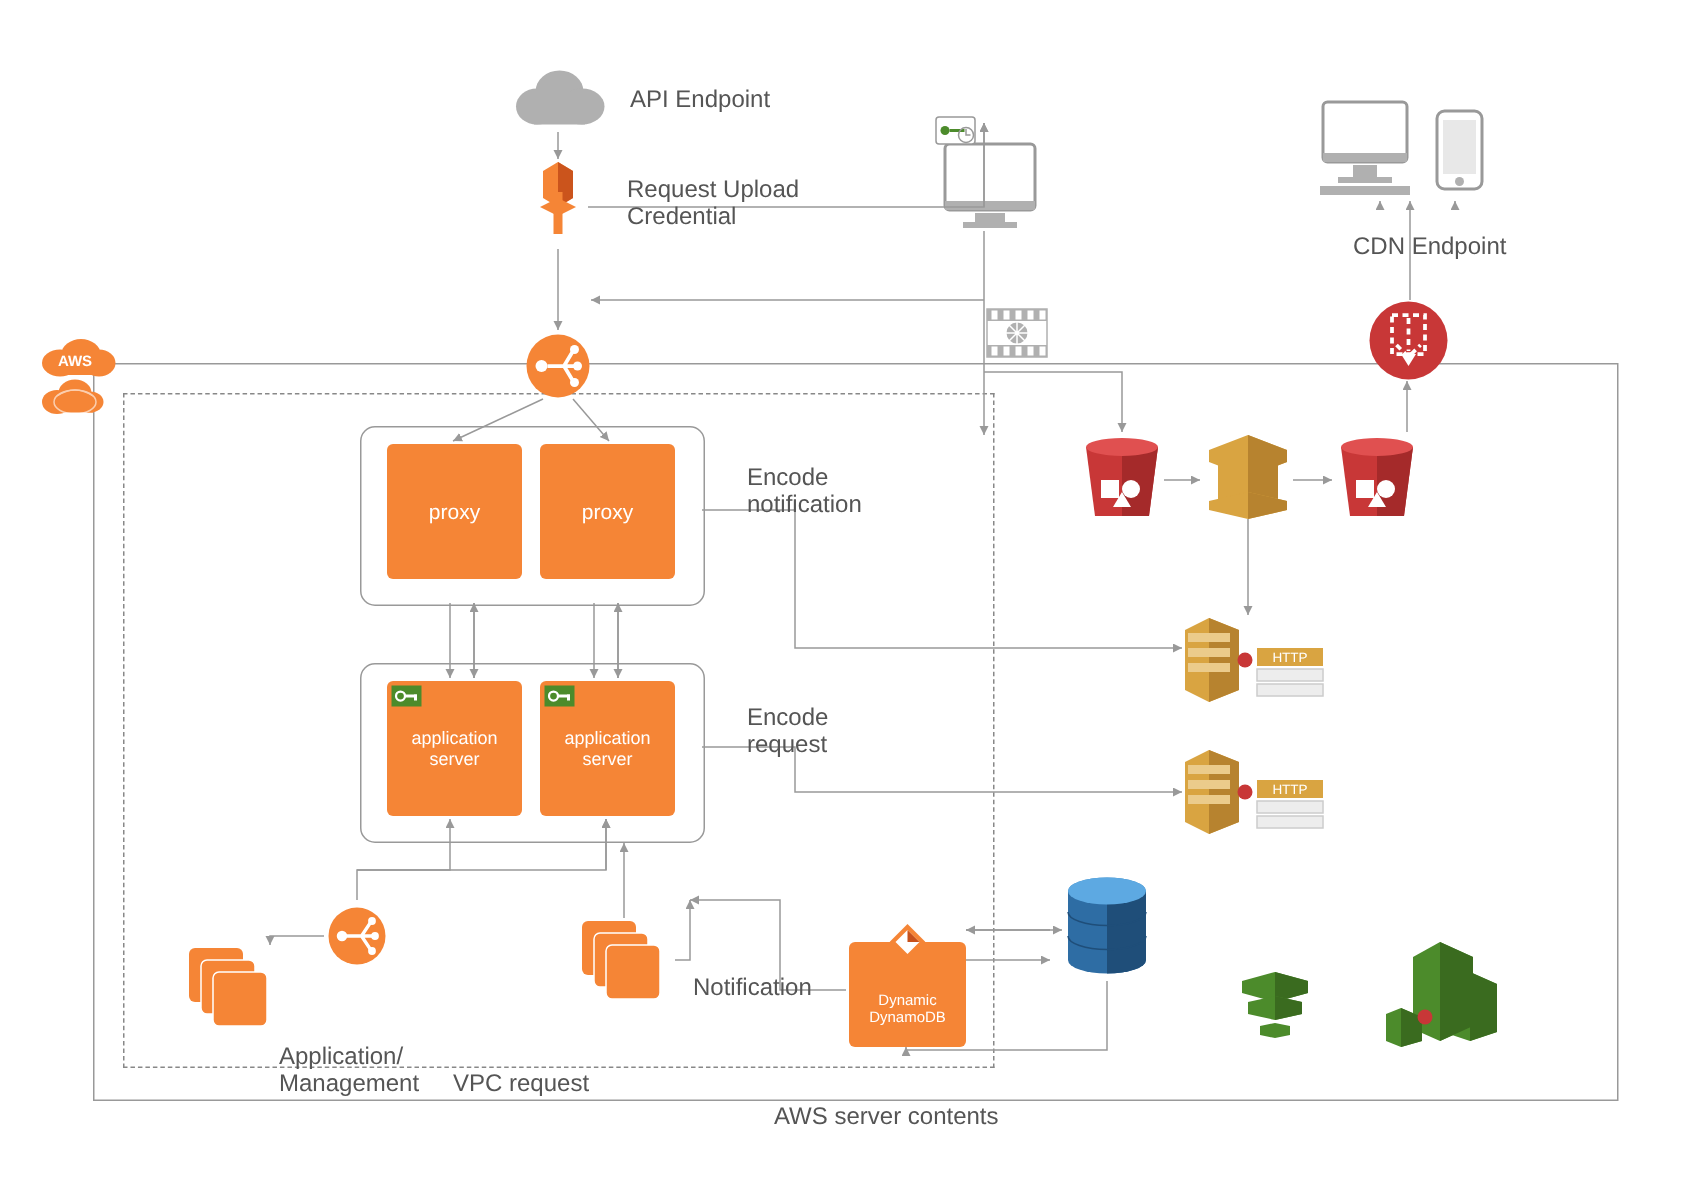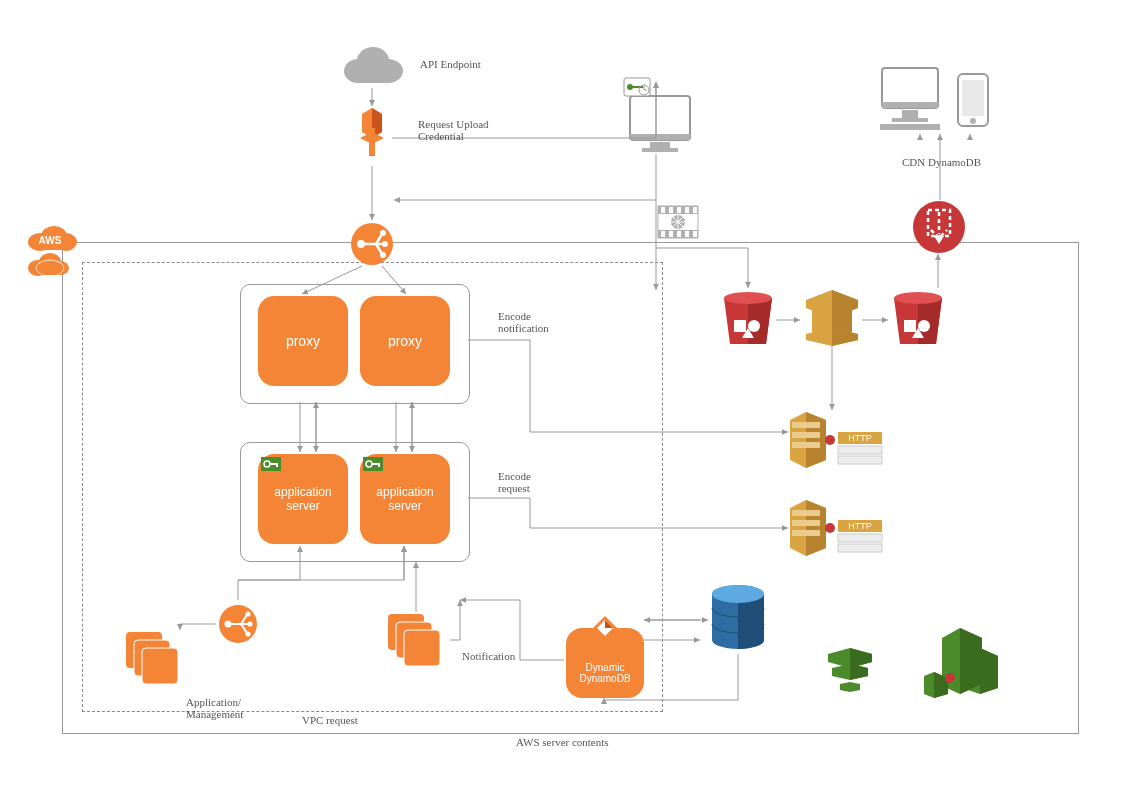--- a/index.html
+++ b/index.html
@@ -1,22 +1,22 @@
 <!DOCTYPE html>
 <html><head>
 <meta charset="utf-8">
 <style>
 body { margin:0; font-family:Arial,Helvetica,sans-serif; background:#fff; }
 #stage { position:relative; width:1123px; height:794px; }
-.lbl { position:absolute; font-size:11px; color:#555;font-family:Liberation Serif, serif; }
+.lbl { position:absolute; font-size:16px; color:#555; }
 .border-solid { position:absolute; border:1px solid #999; }
 .border-dash { position:absolute; border:1.5px dashed #888; }
 .round { border-radius:10px; }
 .node { position:absolute; display:flex; align-items:center; justify-content:center; color:#fff; font-size:12px; flex-direction:column; }
-.box-orange { background:#F58536; border-radius:16px; }
+.box-orange { background:#F58536; border-radius:4px; }
 .badge { position:absolute; top:3px; left:3px; width:20px; height:14px; background:#4C8B2B; display:flex; align-items:center; justify-content:center; }
 svg.icon { overflow:visible; }
 .arrow { stroke:#999; stroke-width:1; fill:none; }
 .arrowhead { fill:#999; }
 </style>
 </head>
 <body>
 
 <div id="stage">
 
@@ -363,21 +363,21 @@
 <path d="M644 620 H708"></path>
 
 <path d="M738 654 V700 H604 V698"></path>
 
 </g>
 </svg>
 
 <div class="lbl" style="left:420px; top:58px;">API Endpoint</div>
 <div class="lbl" style="left:418px; top:118px; white-space:pre;">Request Upload
 Credential</div>
-<div class="lbl" style="left:902px; top:156px;">CDN DynamoDB</div>
+<div class="lbl" style="left:902px; top:156px;">CDN Endpoint</div>
 <div class="lbl" style="left:498px; top:310px; white-space:pre;">Encode
 notification</div>
 <div class="lbl" style="left:498px; top:470px; white-space:pre;">Encode
 request</div>
 <div class="lbl" style="left:462px; top:650px;">Notification</div>
 <div class="lbl" style="left:186px; top:696px; white-space:pre;">Application/
 Management</div>
 <div class="lbl" style="left:302px; top:714px;">VPC request</div>
 <div class="lbl" style="left:516px; top:736px;">AWS server contents</div>
 

